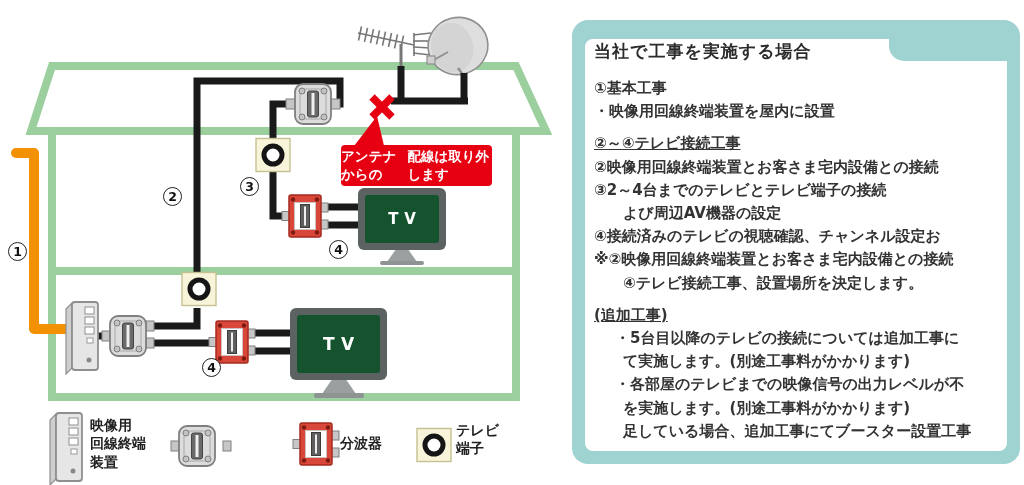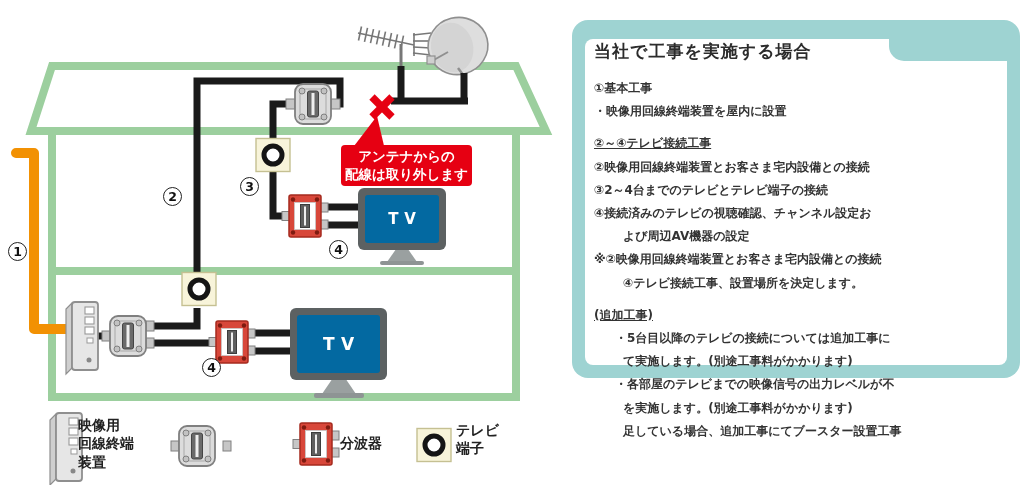--- a/index.html
+++ b/index.html
@@ -4,44 +4,44 @@
 <style>
   html,body{margin:0;padding:0;background:#ffffff;}
   .stage{
     position:relative;width:1024px;height:485px;background:#ffffff;overflow:hidden;
     font-family:"DejaVu Sans","Liberation Sans",sans-serif;color:#222;
   }
   .abs{position:absolute;}
 
   
   .tv{position:absolute;background:#5c6162;border-radius:6px;padding:7px;box-sizing:border-box;}
-  .tv-screen{width:100%;height:100%;background:#0369a1;border-radius:3px;display:flex;align-items:center;justify-content:center;
+  .tv-screen{width:100%;height:100%;background:#14532d;border-radius:3px;display:flex;align-items:center;justify-content:center;
              color:#fff;font-weight:bold;letter-spacing:.38em;text-indent:.38em;}
   .tv-stand{position:absolute;background:#9aa0a0;clip-path:polygon(28% 0,72% 0,100% 100%,0 100%);}
   .tv-base{position:absolute;background:#8e9494;border-radius:2px;}
 
   
-  .balloon{position:absolute;left:341px;top:145px;width:131px;height:41px;background:#e60012;border-radius:4px;
-           display:flex;flex-direction:column;align-items:center;justify-content:center;
+  .balloon{position:absolute;left:341px;top:145px;width:151px;height:41px;background:#e60012;border-radius:4px;
+           display:flex;flex-direction:row;align-items:center;justify-content:center;
            color:#fff;font-weight:bold;font-size:13.5px;line-height:1.32;}
 
   
   .step{position:absolute;width:19px;height:19px;box-sizing:border-box;border:1.7px solid #222;border-radius:50%;
         background:#fff;color:#111;font-size:12.5px;font-weight:bold;display:flex;align-items:center;justify-content:center;}
 
   
   .legend-label{position:absolute;font-size:14px;font-weight:600;color:#222;line-height:1.32;white-space:pre-line;}
 
   
-  .panel{position:absolute;left:572px;top:20px;width:448px;height:358px;background:#9ed3d2;border-radius:16px;}
+  .panel{position:absolute;left:572px;top:20px;width:448px;height:444px;background:#9ed3d2;border-radius:16px;}
   .panel-inner{position:absolute;left:13px;right:13px;top:19px;bottom:13px;background:#fff;
                border-radius:8px;border-top-right-radius:14px;}
   .panel-tab{position:absolute;right:13px;top:19px;width:118px;height:22px;background:#9ed3d2;border-bottom-left-radius:15px;}
   .panel-title{position:absolute;left:22px;top:20px;font-size:17px;font-weight:bold;color:#2b2b2b;letter-spacing:1px;}
-  .panel-body{position:absolute;left:22px;top:57px;right:14px;font-size:12px;font-weight:600;color:#333;}
+  .panel-body{position:absolute;left:22px;top:57px;right:14px;font-size:15px;font-weight:600;color:#333;}
   .pline{line-height:23.2px;white-space:nowrap;}
   .i0{margin-left:0;}
   .i1{}
   .i1b{margin-left:21px;}
   .i2{margin-left:29px;}
   .gap{margin-top:9px;text-decoration:underline;}
 </style>
 </head>
 <body>
 
@@ -184,39 +184,39 @@
     <span>アンテナからの</span>
     <span>配線は取り外します</span>
   </div>
 
   <div class="step" style="left:8px;top:242px;">1</div>
   <div class="step" style="left:163px;top:187px;">2</div>
   <div class="step" style="left:240px;top:177px;">3</div>
   <div class="step" style="left:329px;top:240px;">4</div>
   <div class="step" style="left:202px;top:358px;">4</div>
 
-  <div class="legend-label" style="left:78px;top:416px;">映像用
+  <div class="legend-label" style="left:90px;top:416px;">映像用
 回線終端
 装置</div>
   <div class="legend-label" style="left:340px;top:434px;">分波器</div>
   <div class="legend-label" style="left:456px;top:421px;">テレビ
 端子</div>
 
   <div class="panel">
     <div class="panel-inner"></div>
     <div class="panel-tab"></div>
     <div class="panel-title">当社で工事を実施する場合</div>
     <div class="panel-body">
       <div class="pline i0">①基本工事</div>
       <div class="pline i1">・映像用回線終端装置を屋内に設置</div>
       <div class="pline i0 gap">②～④テレビ接続工事</div>
       <div class="pline i1">②映像用回線終端装置とお客さま宅内設備との接続</div>
       <div class="pline i1">③2～4台までのテレビとテレビ端子の接続</div>
+      <div class="pline i2">よび周辺AV機器の設定</div>
       <div class="pline i1">④接続済みのテレビの視聴確認、チャンネル設定お</div>
-      <div class="pline i2">よび周辺AV機器の設定</div>
       <div class="pline i1">※②映像用回線終端装置とお客さま宅内設備との接続</div>
       <div class="pline i2">④テレビ接続工事、設置場所を決定します。</div>
       <div class="pline i0 gap">(追加工事)</div>
       <div class="pline i1b">・5台目以降のテレビの接続については追加工事に</div>
       <div class="pline i2">て実施します。(別途工事料がかかります)</div>
       <div class="pline i1b">・各部屋のテレビまでの映像信号の出力レベルが不</div>
       <div class="pline i2">を実施します。(別途工事料がかかります)</div>
       <div class="pline i2">足している場合、追加工事にてブースター設置工事</div>
     </div>
   </div>

